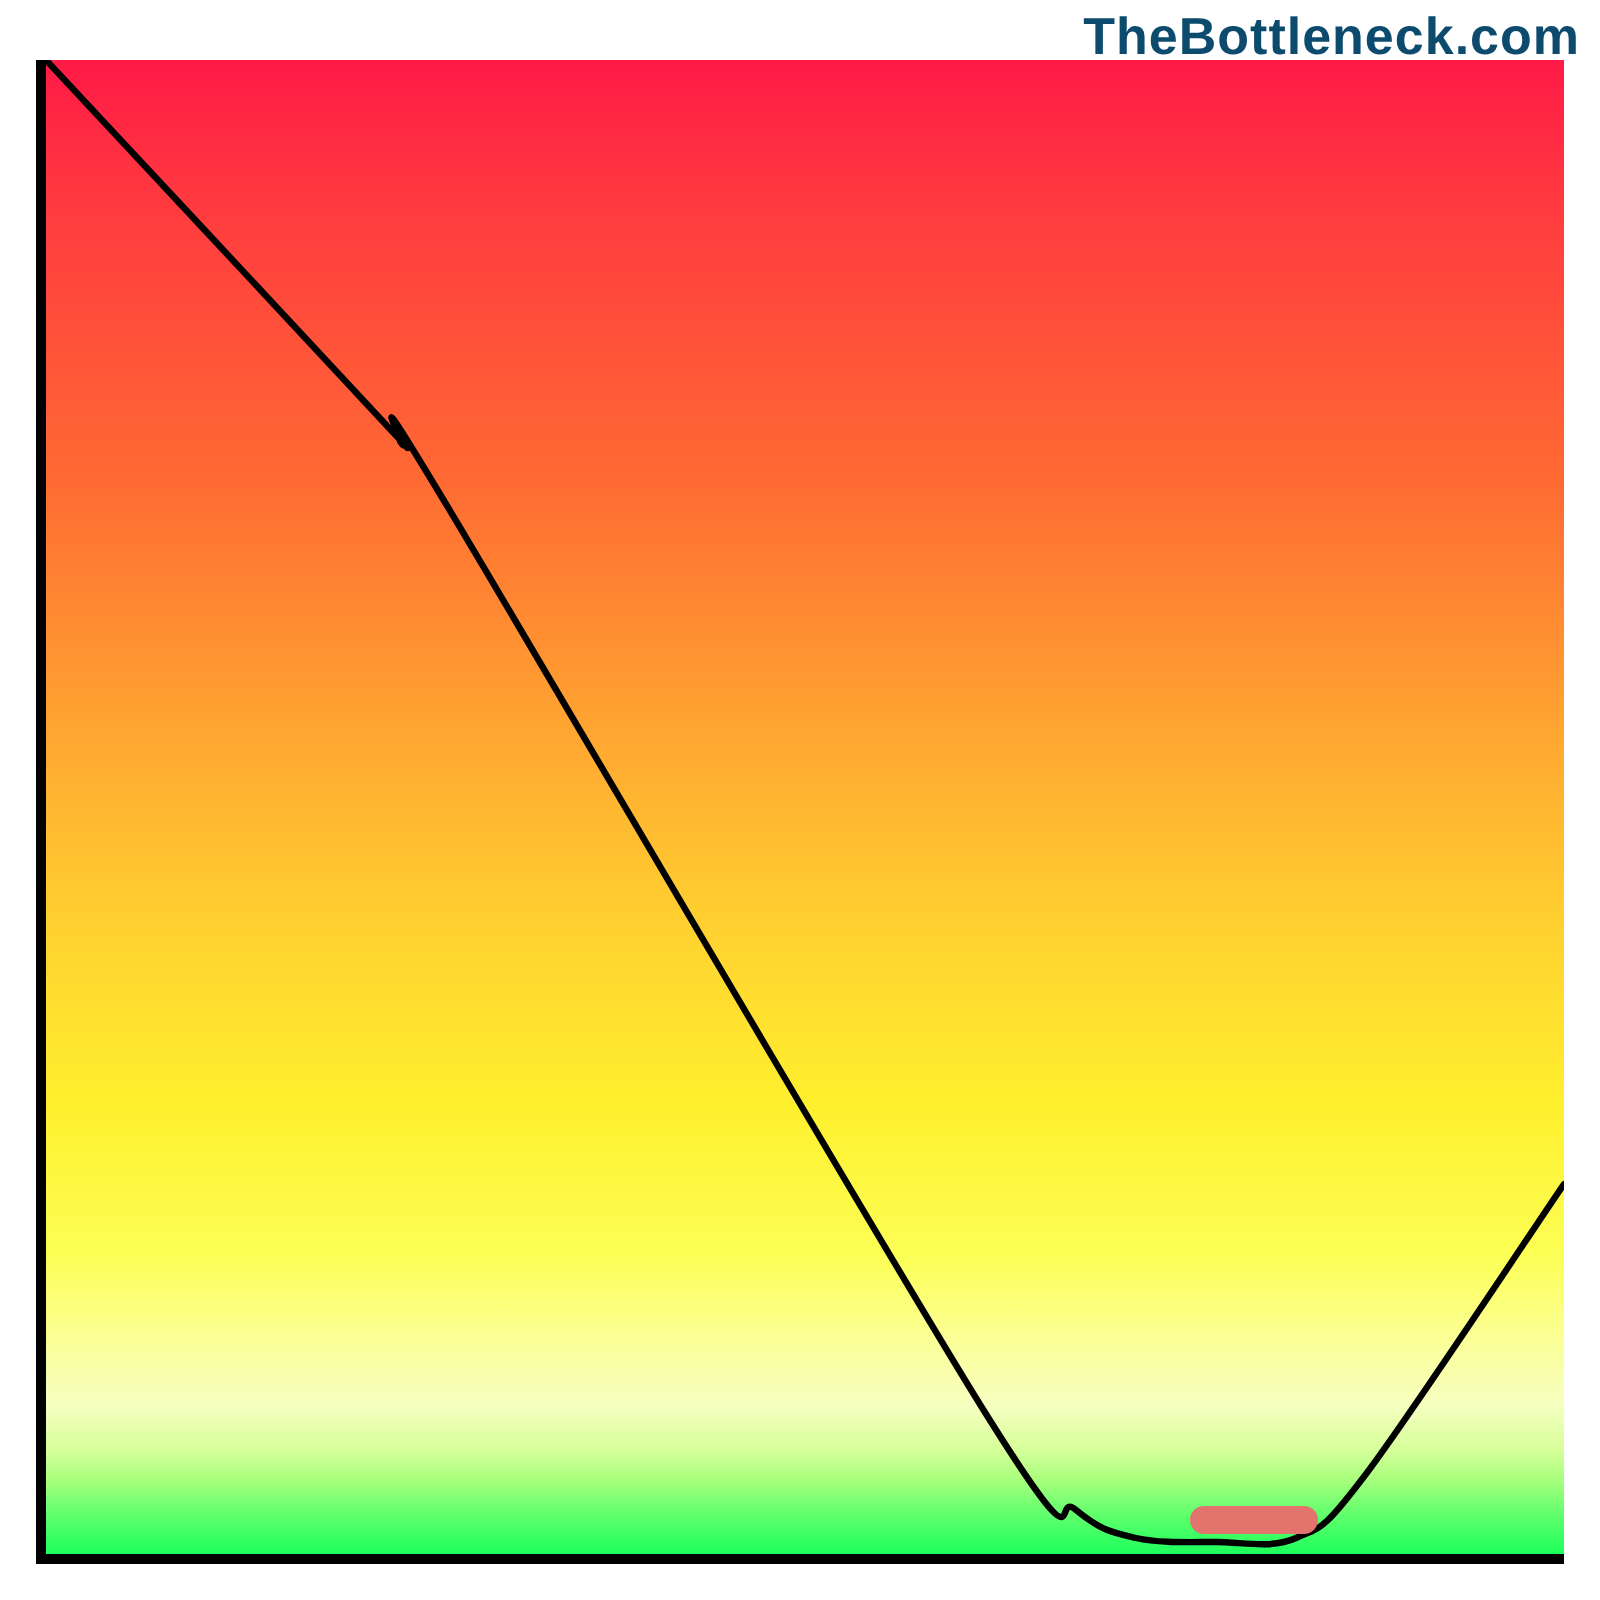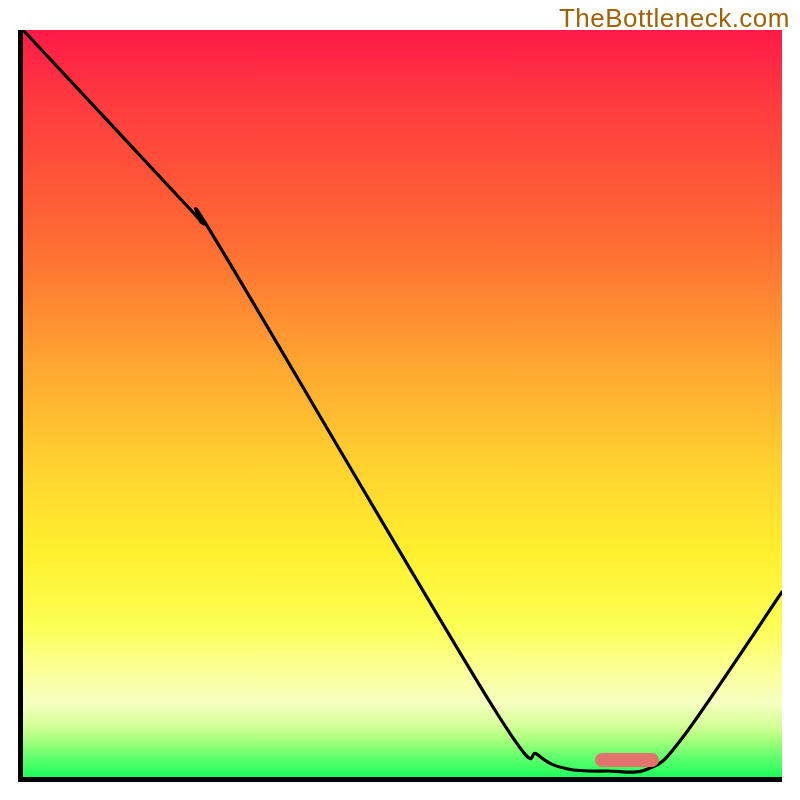--- a/index.html
+++ b/index.html
@@ -13,22 +13,22 @@
   .container {
     position: relative;
     width: 800px;
     height: 800px;
   }
   .watermark {
     position: absolute;
     top: 3px;
     right: 10px;
     font-size: 26px;
-    font-weight: 400;
-    color: #a16207;
+    font-weight: 700;
+    color: #0c4a6e;
     letter-spacing: 0.5px;
   }
   .plot {
     position: absolute;
     top: 30px;
     left: 18px;
     width: 764px;
     height: 752px;
     box-sizing: border-box;
     border-left: 5px solid #000;

